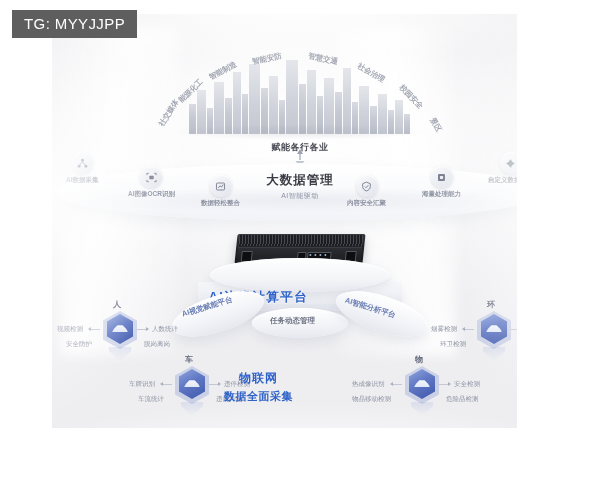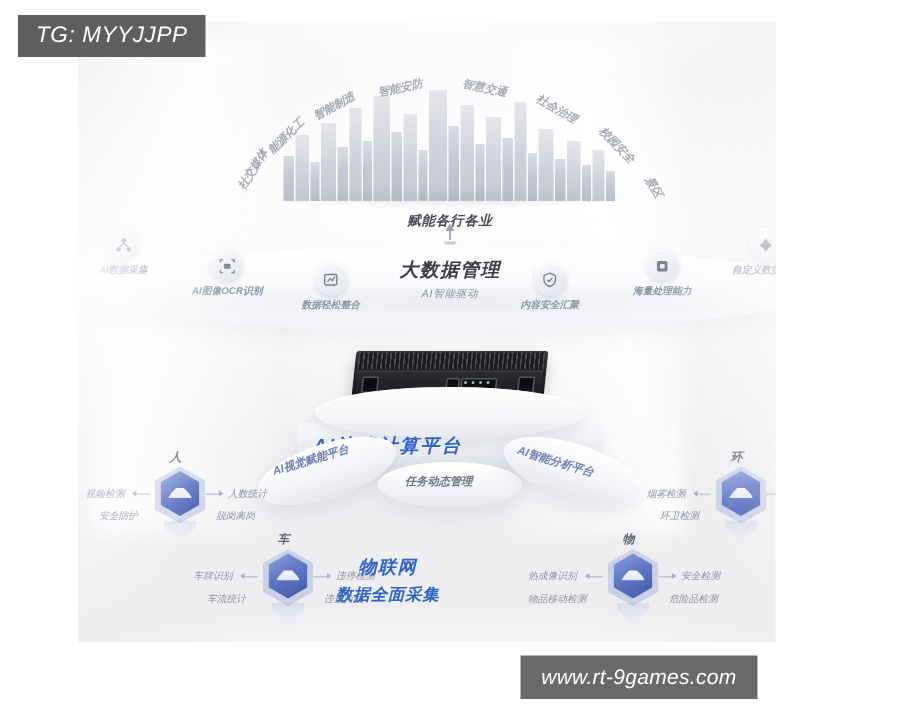--- a/index.html
+++ b/index.html
@@ -8,21 +8,20 @@
     width:600px;height:480px;
     background:#ffffff;
     font-family:"Liberation Sans","DejaVu Sans",sans-serif;
     overflow:hidden;
     position:relative;
   }
   .stage{
     position:absolute;left:0;top:0;width:517px;height:480px;
     background:#ffffff;
     overflow:hidden;
-    font-style:italic;
   }
   
   .bg-photo{
     position:absolute;left:52px;top:14px;width:496px;height:414px;
     background:
       radial-gradient(ellipse 300px 190px at 50% 30%, #ffffff 0%, #fbfbfc 45%, #f2f2f4 78%, #eeeef1 100%),
       linear-gradient(180deg,#f4f4f6 0%, #fafafb 30%, #ffffff 70%, #f7f7f9 100%);
   }
   .bg-veil{
     position:absolute;left:0;top:0;width:600px;height:480px;
@@ -437,15 +436,14 @@
   </div>
 
   <div class="iot-title" style="top:370px;">
     <div class="l1">物联网</div>
     <div class="l2">数据全面采集</div>
   </div>
 
   <div class="bg-veil"></div>
 
   <div class="tag-badge">TG: MYYJJPP</div>
-  <div class="wm-badge">www.rt-9games.com</div>
 
 </div>
 
 </body></html>

